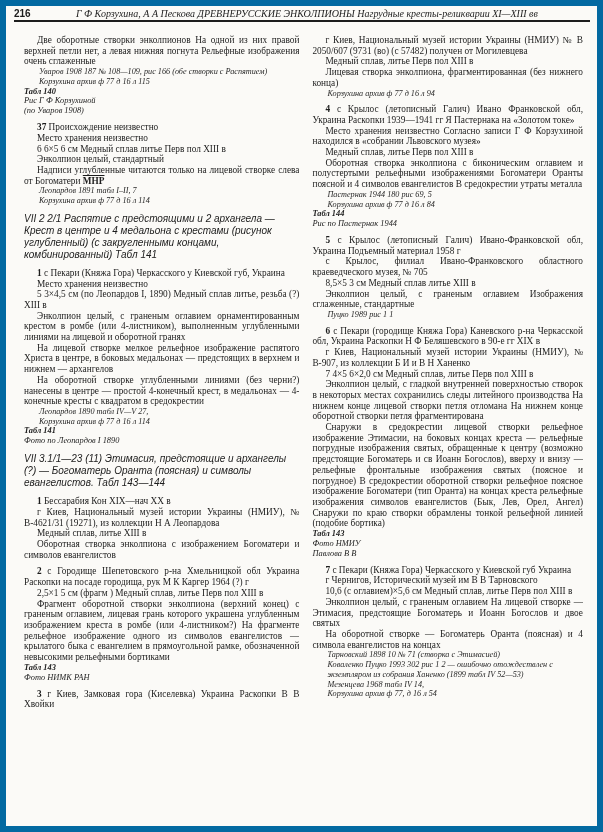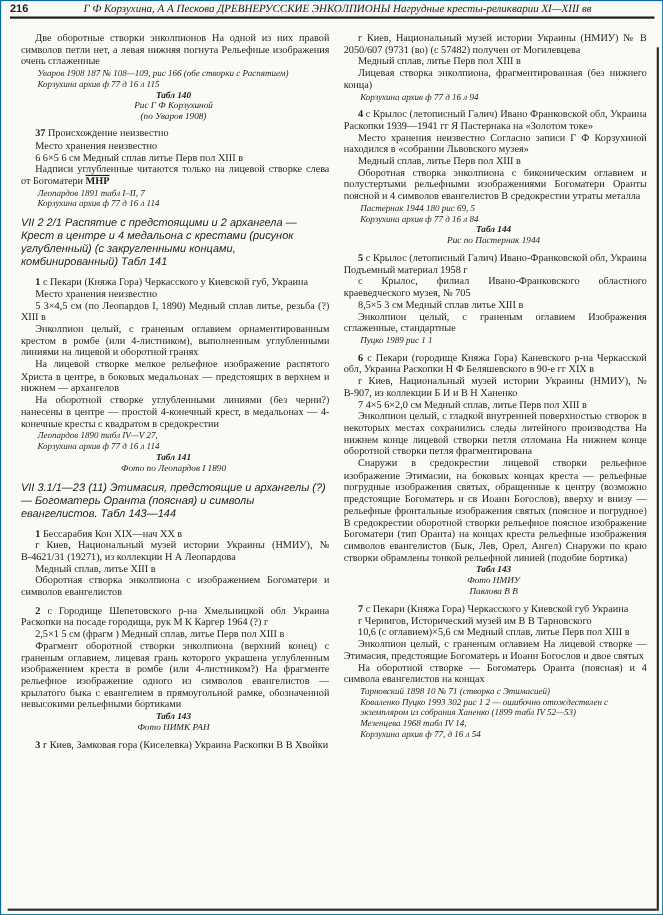--- a/index.html
+++ b/index.html
@@ -1,21 +1,21 @@
 <!DOCTYPE html>
 <html lang="ru"><head>
 <meta charset="utf-8">
 <style>
   html,body{margin:0;padding:0;background:#e8e8e6;}
   .page{
     position:relative;
     width:603px;height:832px;
     box-sizing:border-box;
     background:#fbfaf7;
-    border:1px solid #0369a1;
+    border:6px solid #0369a1;
     overflow:hidden;
     font-family:"Liberation Serif", serif;
     color:#1c1c1c;
   }
   .header{
     position:absolute; top:1px; left:8px; right:14px; height:12px;
     display:flex; align-items:center;
   }
   .pagenum{font-weight:bold; font-size:10px; font-family:"Liberation Sans",sans-serif;}
   .header-title{
@@ -37,21 +37,21 @@
     font-size:9.3px; line-height:10.7px; text-align:justify; text-indent:13px;
   }
   .lead{font-weight:bold;}
   .ovr{font-weight:bold; text-decoration:overline;}
   .ref{
     font-style:italic; font-size:8.2px; line-height:9.7px;
     margin-left:15px; text-align:left; color:#262626;
   }
   .credit{
     font-style:italic; font-size:8.4px; line-height:9.9px;
-    text-align:center; padding-right:3px; color:#222;
+    text-align:left; padding-right:3px; color:#222;
   }
   .credit.bold{font-weight:bold;}
   .heading{
     font-family:"Liberation Sans",sans-serif;
     font-weight:normal; font-style:italic;
     font-size:10px; line-height:12px; margin:1px 0 1px 0;
     text-align:left;
   }
   .gap{height:6px;}
 </style>
@@ -59,30 +59,31 @@
 <body>
 
 <div class="page">
   <div class="header">
     <span class="pagenum">216</span>
     <span class="header-title">Г Ф Корзухина, А А Пескова ДРЕВНЕРУССКИЕ ЭНКОЛПИОНЫ Нагрудные кресты-реликварии XI—XIII вв</span>
   </div>
   <div class="header-rule"></div>
   <div class="columns">
     <div class="col" id="col-left">
-        <div class="blk para">Две оборотные створки энколпионов На одной из них правой символов петли нет, а левая нижняя погнута Рельефные изображения очень сглаженные</div>
+        <div class="blk para">Две оборотные створки энколпионов На одной из них правой верхней петли нет, а левая нижняя погнута Рельефные изображения очень сглаженные</div>
         <div class="blk ref">Уваров 1908 187 № 108—109, рис 166 (обе створки с Распятием)</div>
         <div class="blk ref">Корзухина архив ф 77 д 16 л 115</div>
         <div class="blk credit bold">Табл 140</div>
         <div class="blk credit">Рис Г Ф Корзухиной</div>
         <div class="blk credit">(по Уваров 1908)</div>
         <div class="blk gap"></div>
         <div class="blk para"><b class="lead">37</b> Происхождение неизвестно</div>
         <div class="blk para">Место хранения неизвестно</div>
         <div class="blk para">6 6×5 6 см Медный сплав литье Перв пол XIII в</div>
+        <div class="blk para">Энколпион целый, стандартный</div>
         <div class="blk para">Надписи углубленные читаются только на лицевой створке слева от Богоматери <b class="ovr">МНР</b></div>
         <div class="blk ref">Леопардов 1891 табл I–II, 7</div>
         <div class="blk ref">Корзухина архив ф 77 д 16 л 114</div>
         <div class="blk gap"></div>
         <div class="blk heading">VII 2 2/1 Распятие с предстоящими и 2 архангела — Крест в центре и 4 медальона с крестами (рисунок углубленный) (с закругленными концами, комбинированный) Табл 141</div>
         <div class="blk gap"></div>
         <div class="blk para"><b class="lead">1</b> с Пекари (Княжа Гора) Черкасского у Киевской губ, Украина</div>
         <div class="blk para">Место хранения неизвестно</div>
         <div class="blk para">5 3×4,5 см (по Леопардов I, 1890) Медный сплав литье, резьба (?) XIII в</div>
         <div class="blk para">Энколпион целый, с граненым оглавием орнаментированным крестом в ромбе (или 4-листником), выполненным углубленными линиями на лицевой и оборотной гранях</div>

